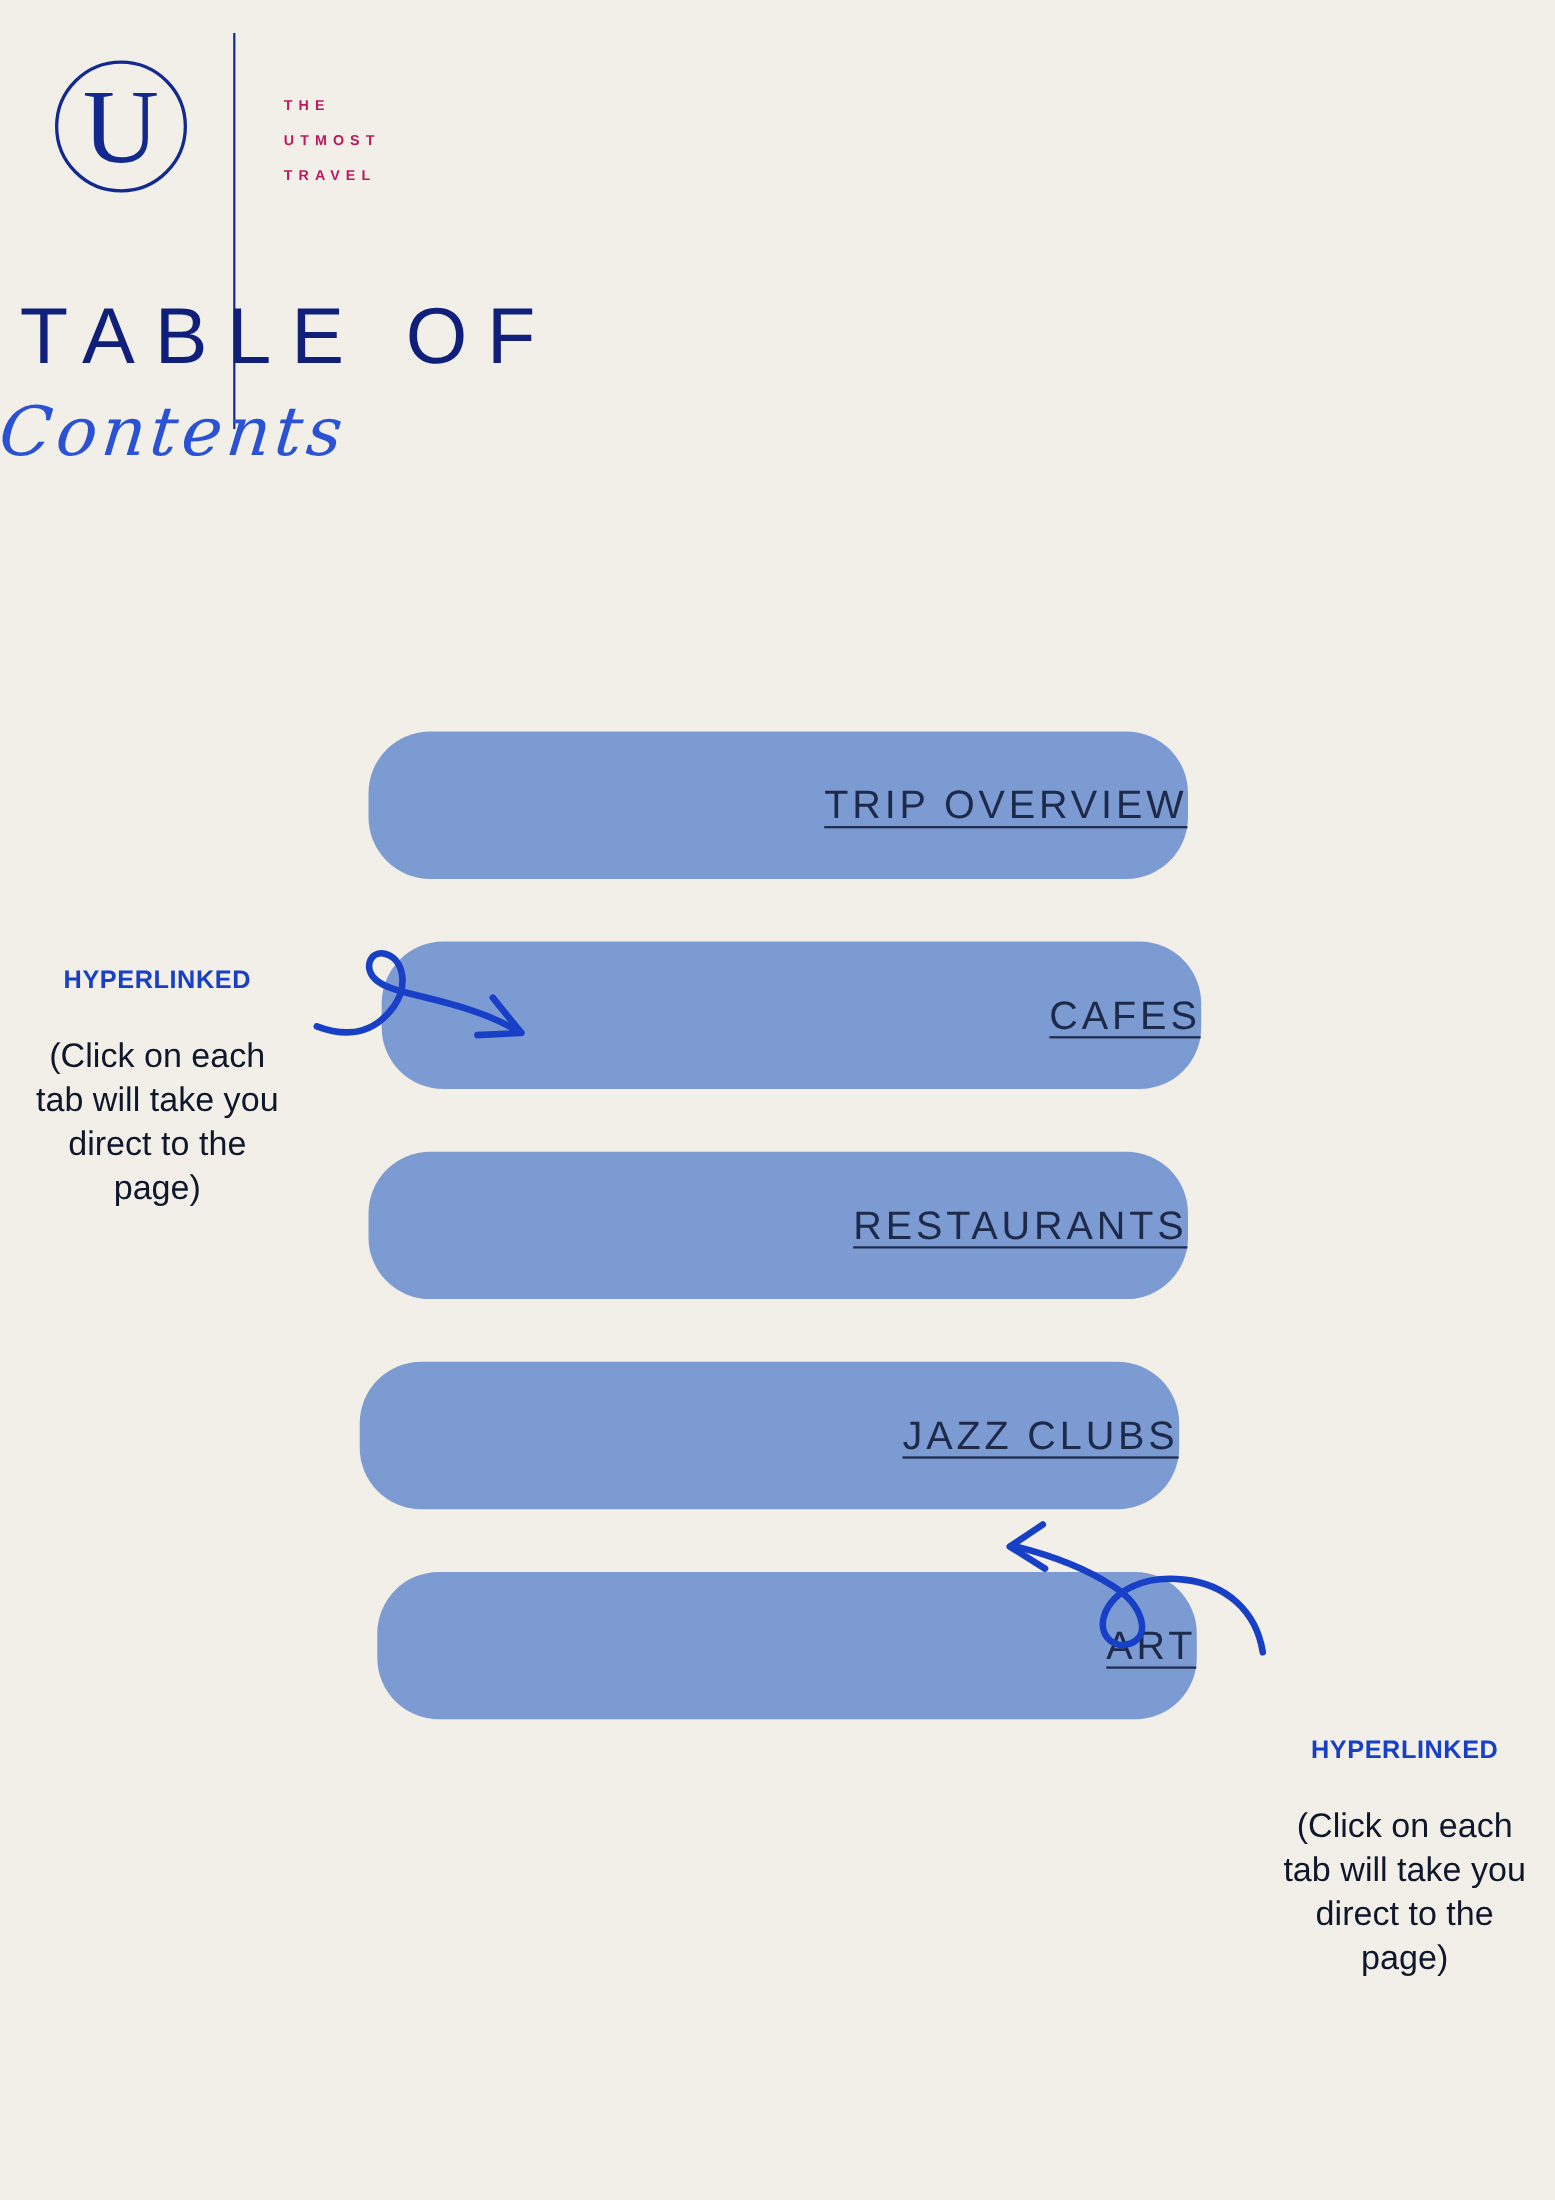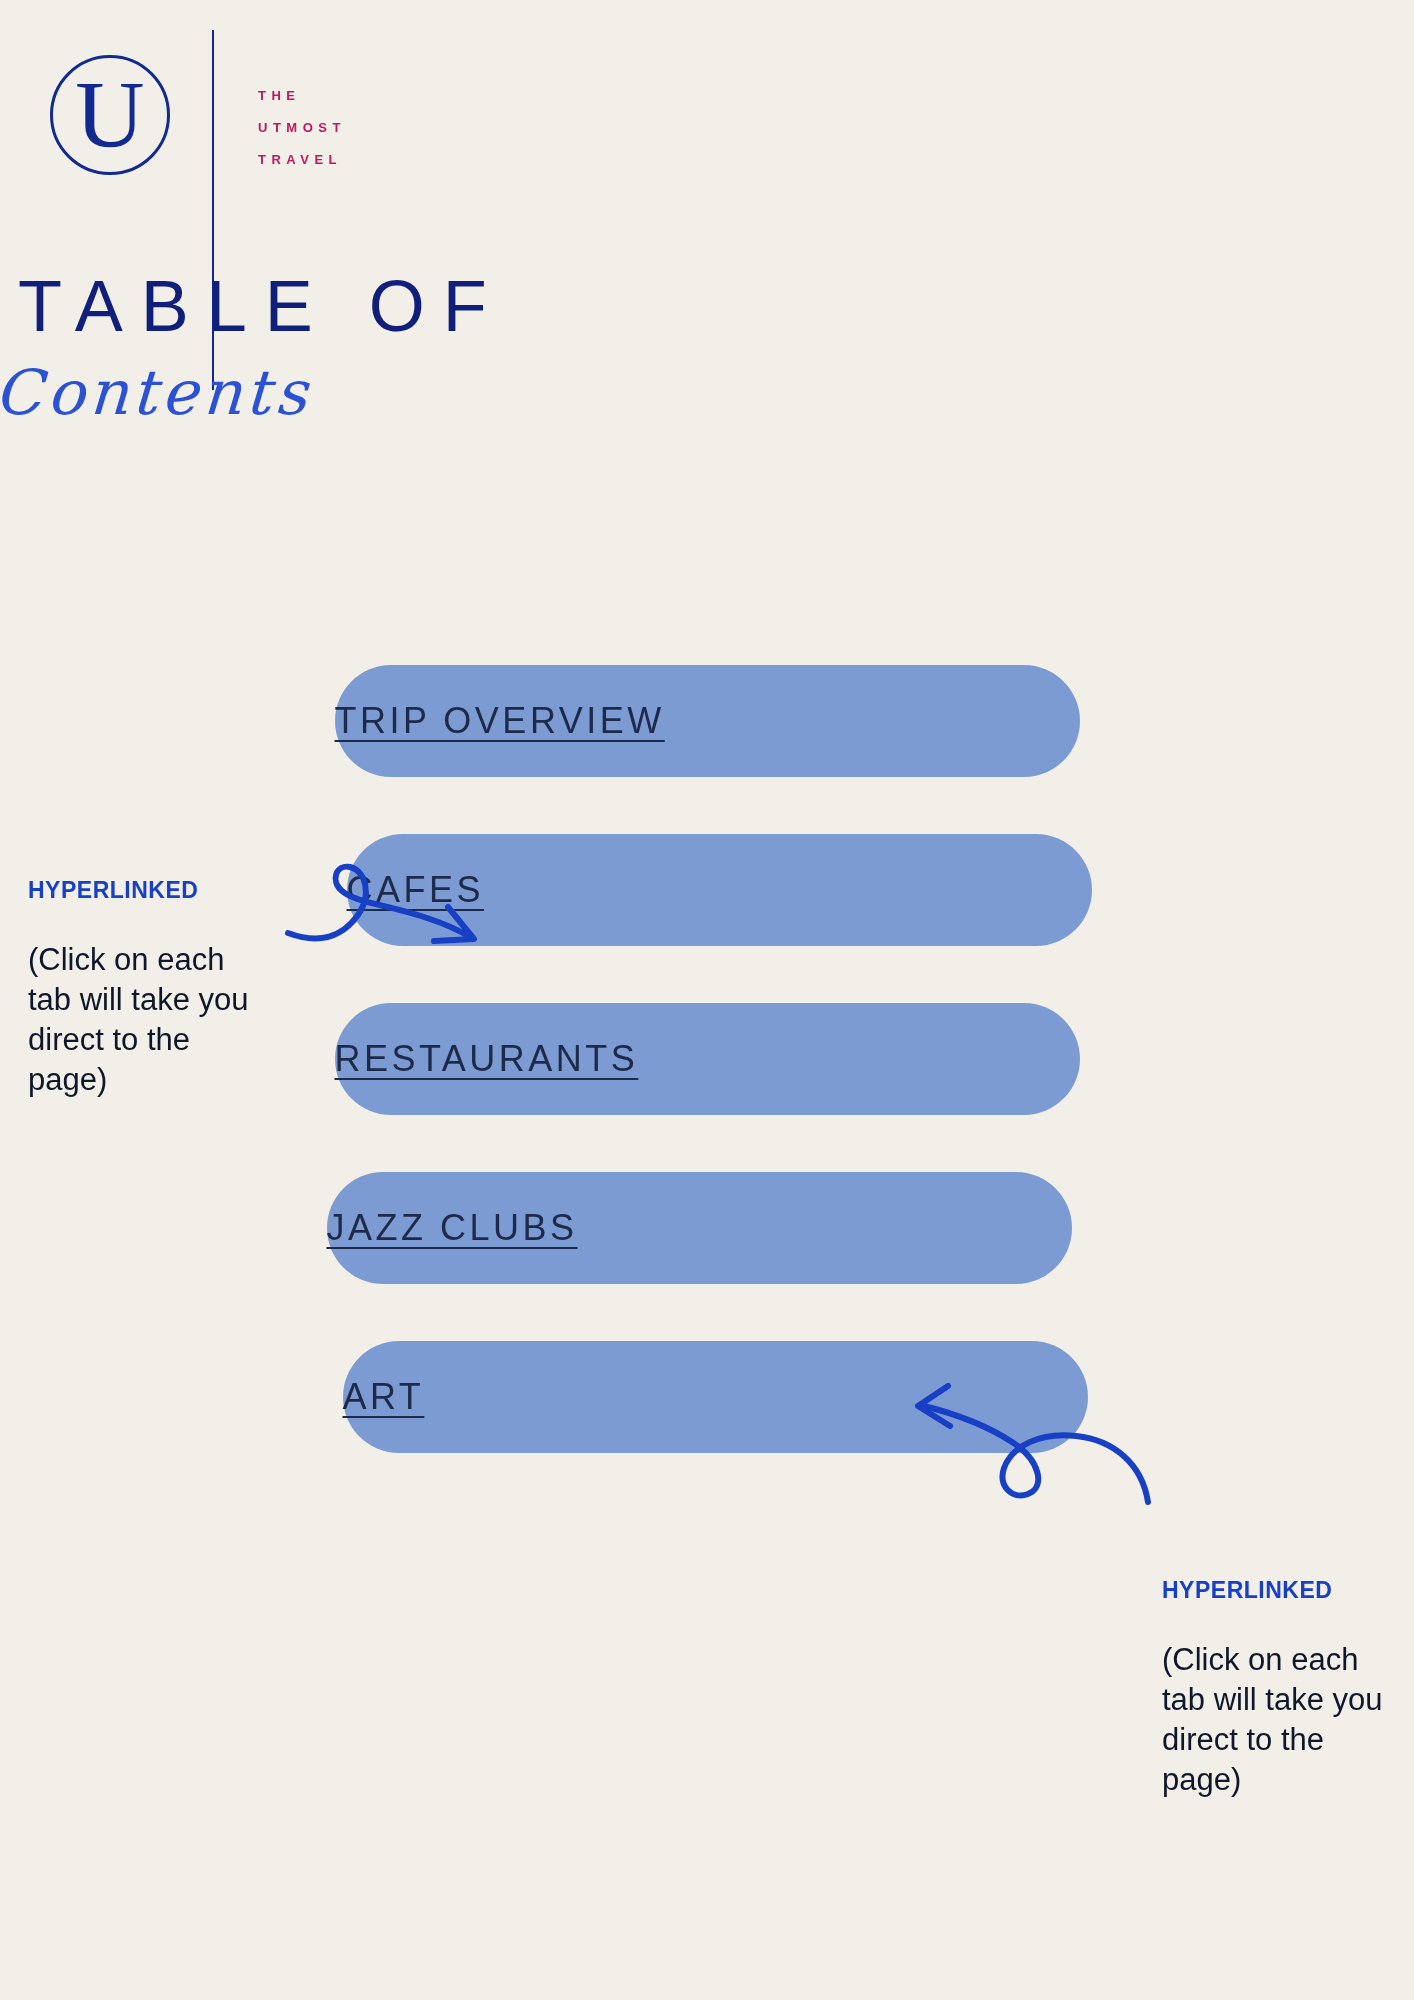--- a/index.html
+++ b/index.html
@@ -96,27 +96,27 @@
 
   
   .tabs {
     position: absolute;
     top: 665px;
     left: 0;
     width: 1414px;
   }
   .tab {
     width: 745px;
-    height: 112px;
+    height: 134px;
     margin: 0 auto 57px auto;
     background: #7d9bd3;
     border-radius: 56px;
     display: flex;
     align-items: center;
-    justify-content: flex-start;
+    justify-content: flex-end;
     position: relative;
   }
   .tab-label {
     color: #1d2a4a;
     font-size: 36px;
     letter-spacing: 3.5px;
     text-decoration: underline;
     text-underline-offset: 7px;
     text-decoration-thickness: 2px;
     font-weight: 400;
@@ -124,21 +124,21 @@
   .tab:nth-child(2) { transform: translateX(12px); }
   .tab:nth-child(3) { transform: translateX(0px); }
   .tab:nth-child(4) { transform: translateX(-8px); }
   .tab:nth-child(5) { transform: translateX(8px); }
   .tab:nth-child(6) { transform: translateX(18px); }
 
   
   .annot {
     position: absolute;
     width: 230px;
-    text-align: left;
+    text-align: center;
     color: #1740c6;
     line-height: 40px;
   }
   .annot-title {
     font-weight: 700;
     font-size: 23px;
     letter-spacing: 0.5px;
     color: #1740c6;
     margin-bottom: 4px;
   }

